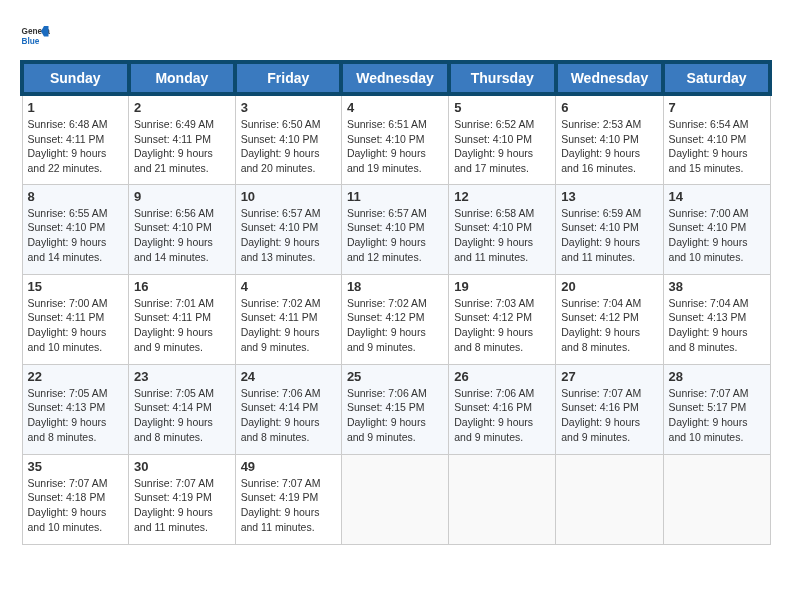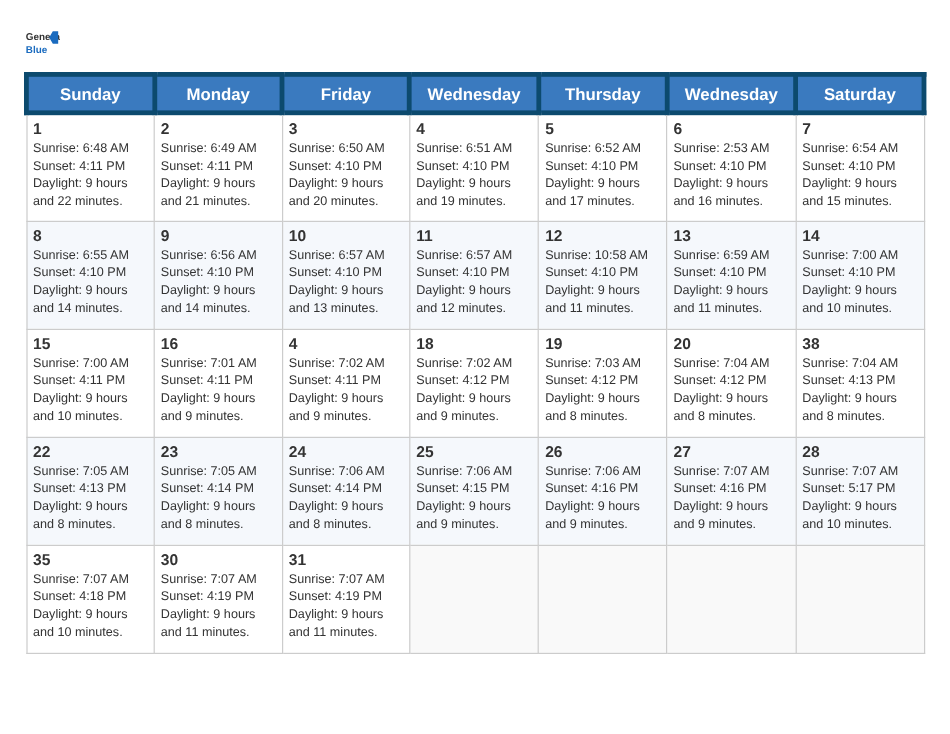--- a/index.html
+++ b/index.html
@@ -195,21 +195,21 @@
           <span class="day-number">11</span>
           <div class="day-info">
             <span>Sunrise: 6:57 AM</span><br>
             <span>Sunset: 4:10 PM</span><br>
             <span>Daylight: 9 hours and 12 minutes.</span>
           </div>
         </td>
         <td>
           <span class="day-number">12</span>
           <div class="day-info">
-            <span>Sunrise: 10:58 AM</span><br>
+            <span>Sunrise: 6:58 AM</span><br>
             <span>Sunset: 4:10 PM</span><br>
             <span>Daylight: 9 hours and 11 minutes.</span>
           </div>
         </td>
         <td>
           <span class="day-number">13</span>
           <div class="day-info">
             <span>Sunrise: 6:59 AM</span><br>
             <span>Sunset: 4:10 PM</span><br>
             <span>Daylight: 9 hours and 11 minutes.</span>
@@ -351,21 +351,21 @@
         </td>
         <td>
           <span class="day-number">30</span>
           <div class="day-info">
             <span>Sunrise: 7:07 AM</span><br>
             <span>Sunset: 4:19 PM</span><br>
             <span>Daylight: 9 hours and 11 minutes.</span>
           </div>
         </td>
         <td>
-          <span class="day-number">31</span>
+          <span class="day-number">49</span>
           <div class="day-info">
             <span>Sunrise: 7:07 AM</span><br>
             <span>Sunset: 4:19 PM</span><br>
             <span>Daylight: 9 hours and 11 minutes.</span>
           </div>
         </td>
         <td class="empty-cell"></td>
         <td class="empty-cell"></td>
         <td class="empty-cell"></td>
         <td class="empty-cell"></td>

